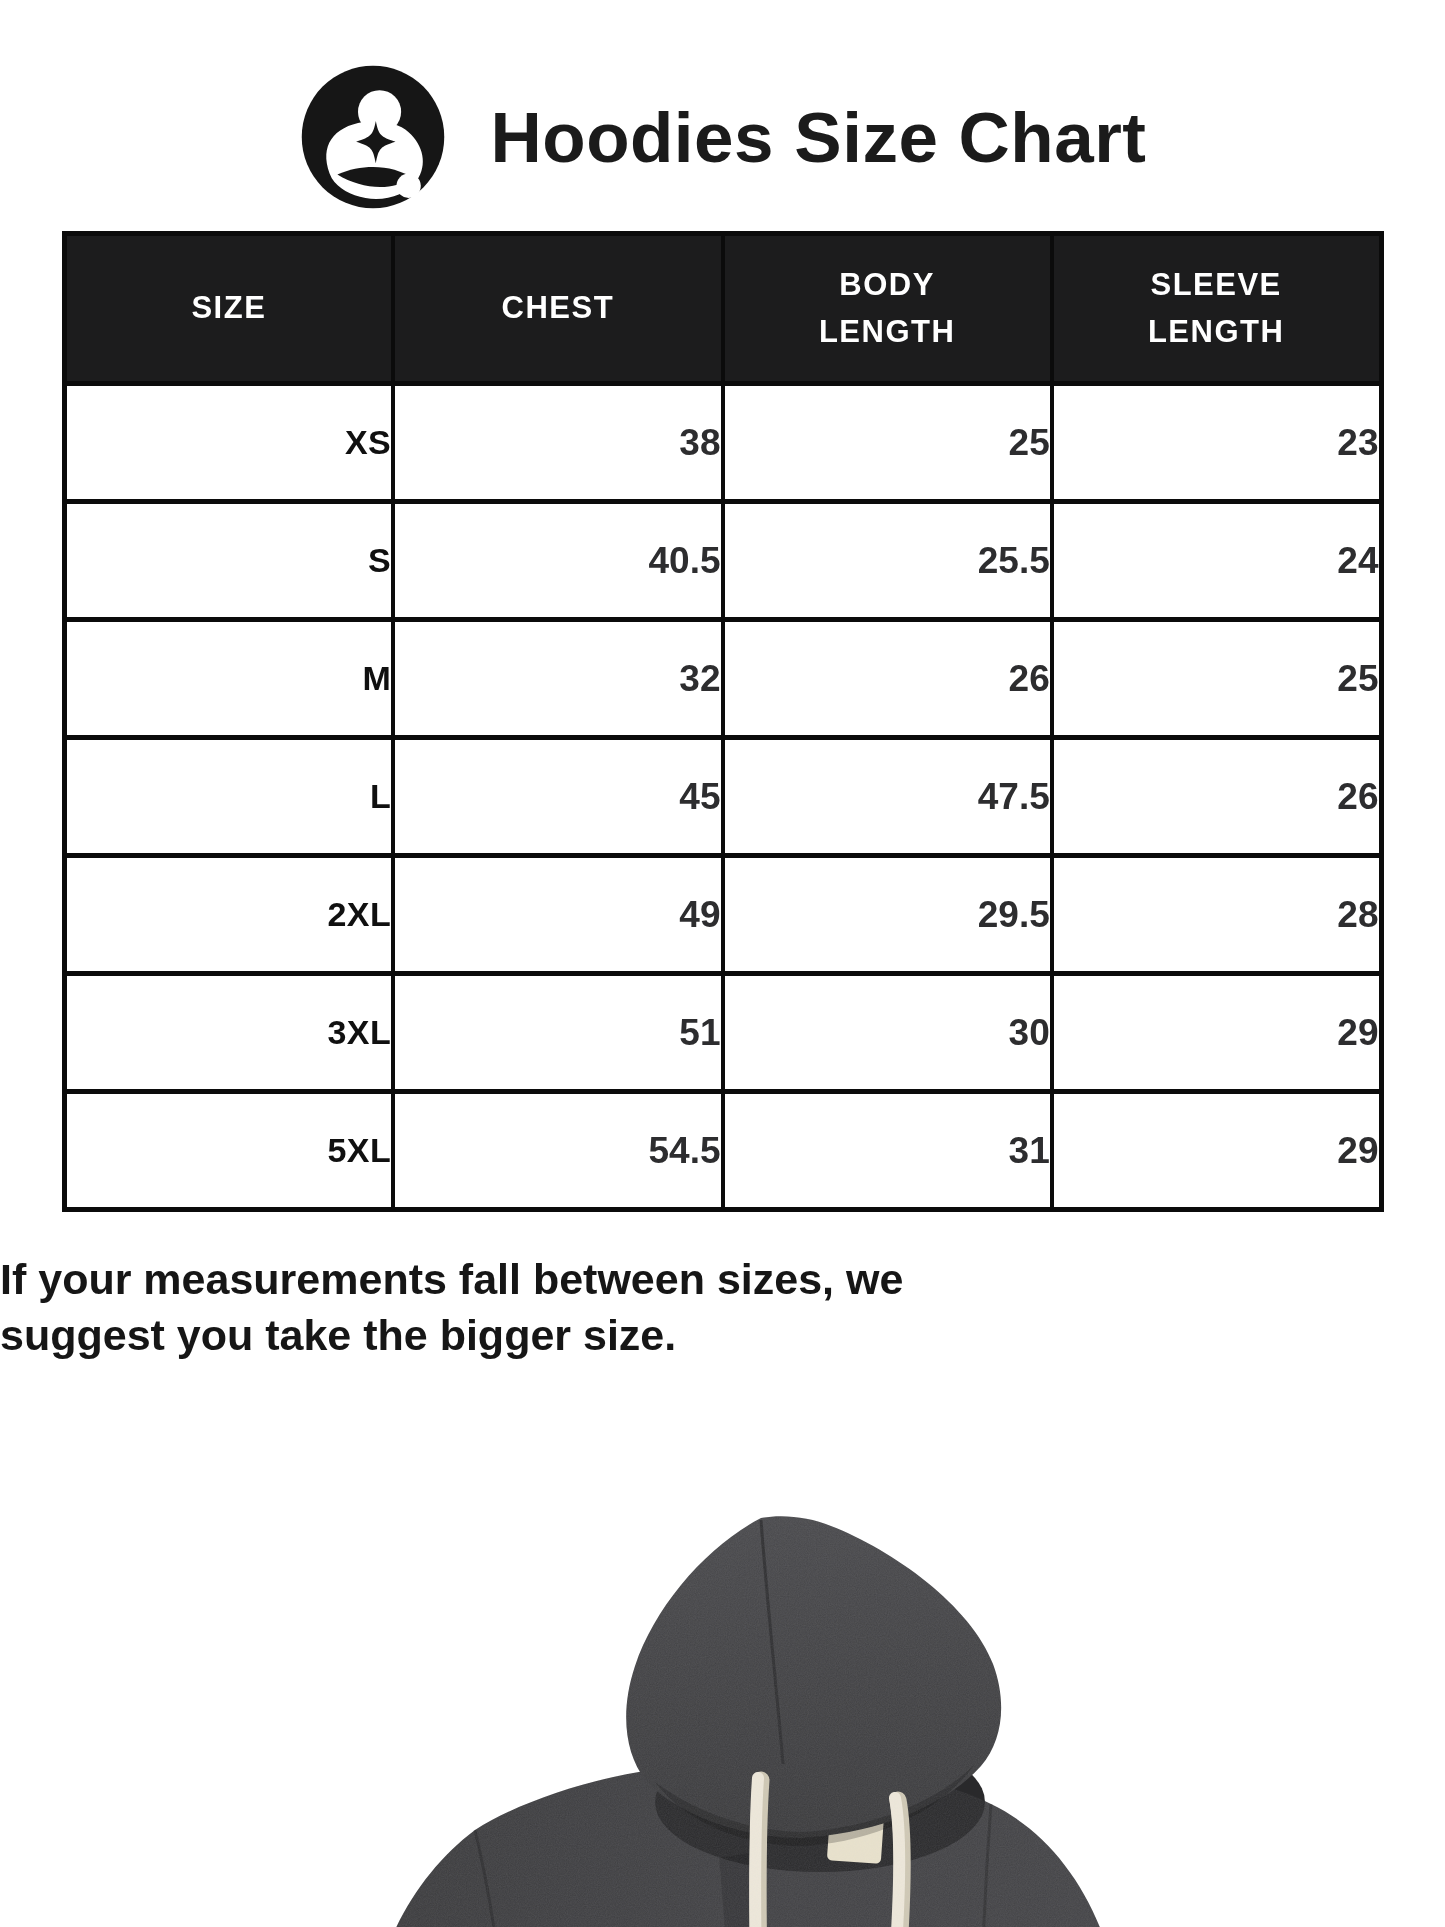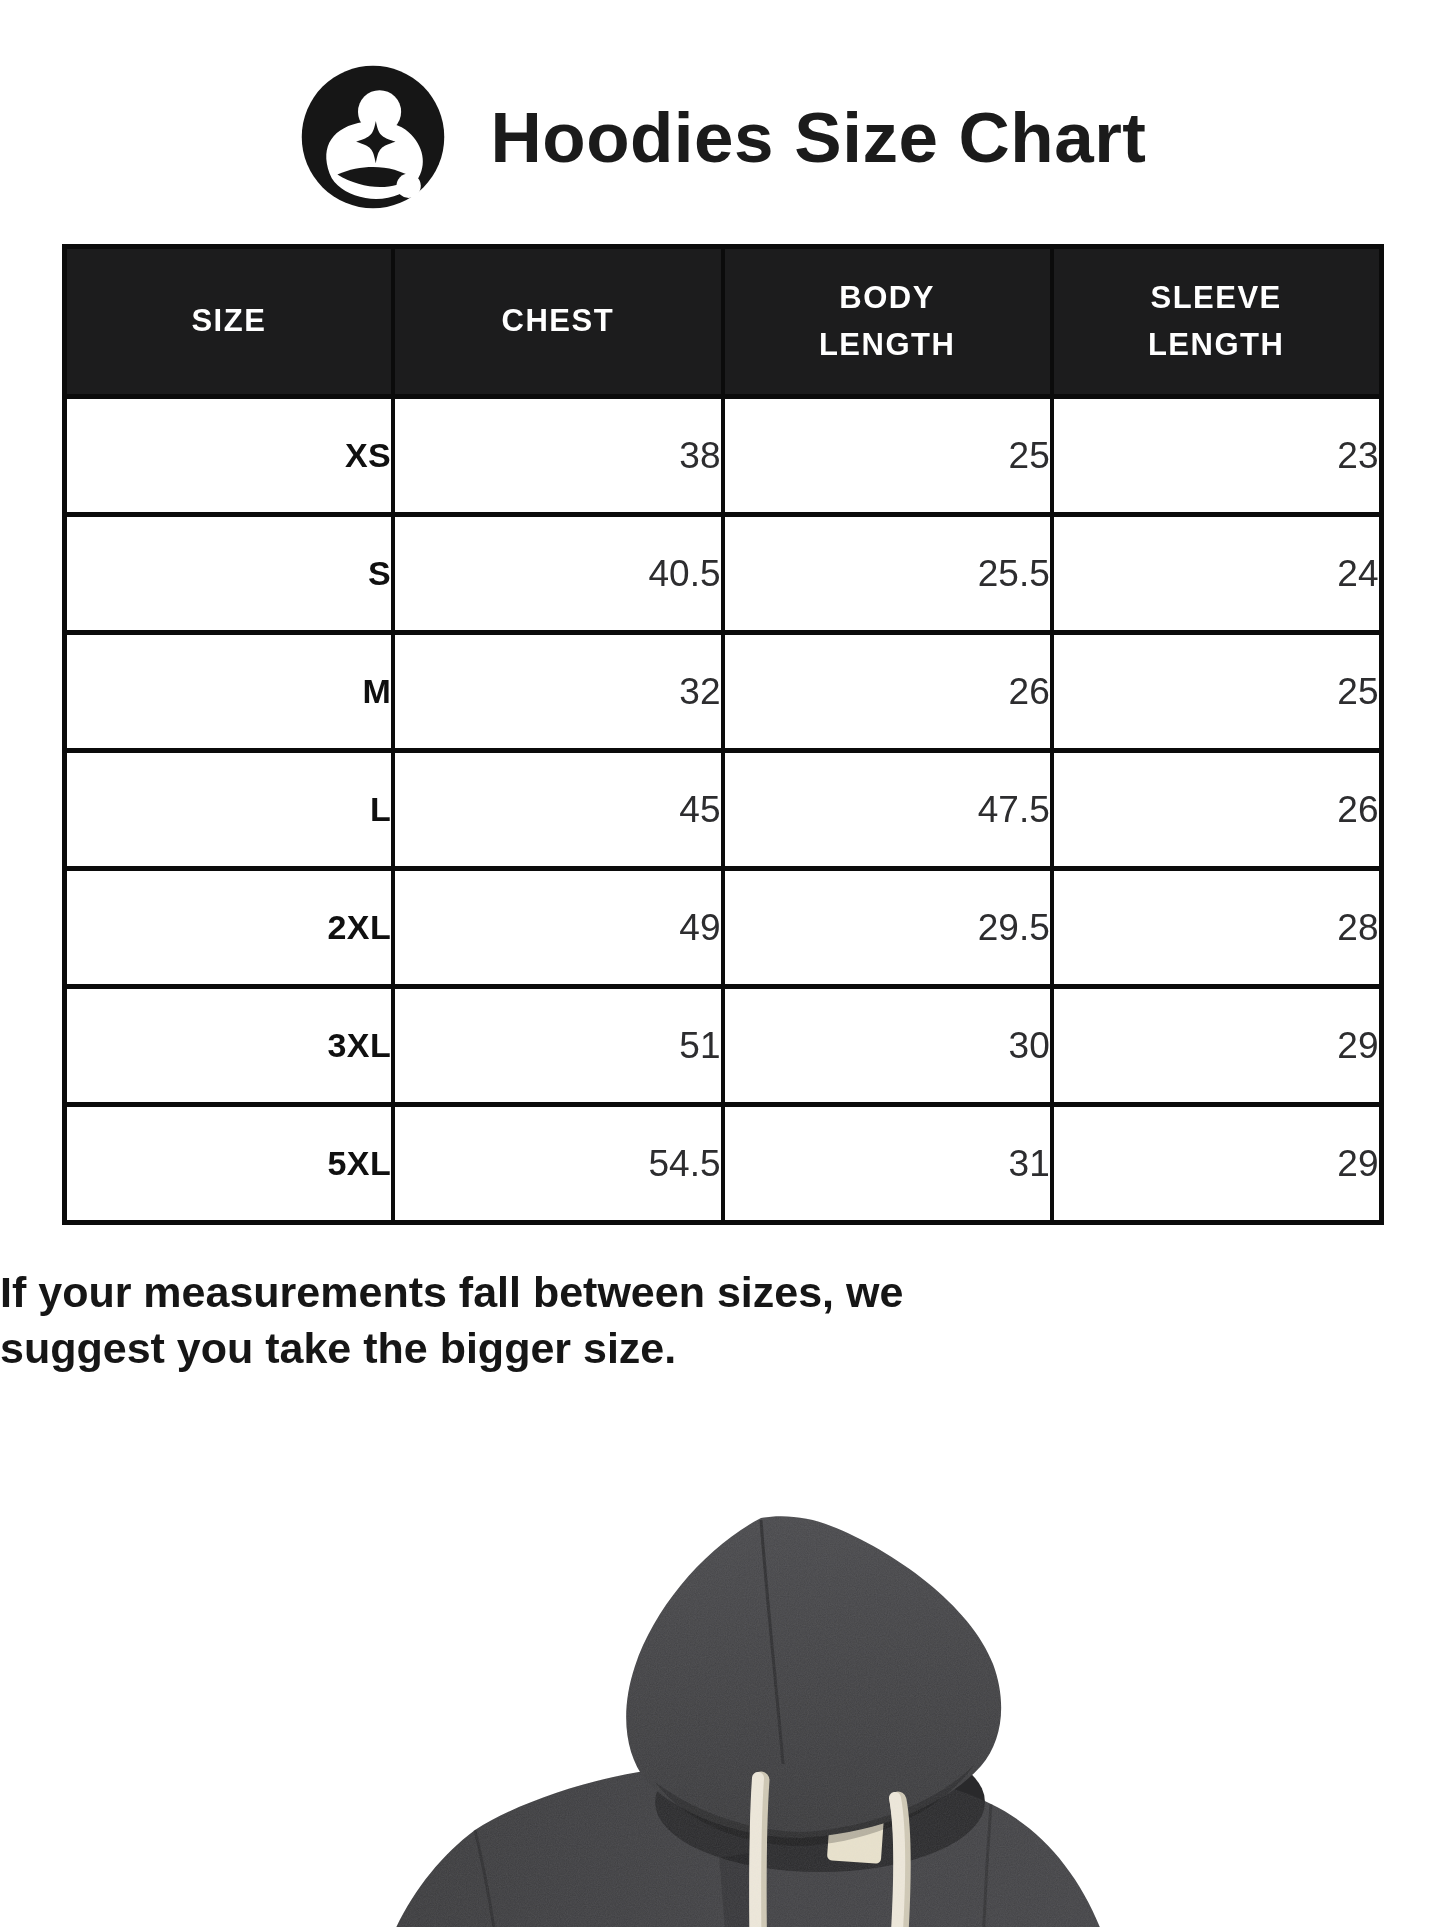--- a/index.html
+++ b/index.html
@@ -20,21 +20,21 @@
   }
   .logo { width: 150px; height: 150px; flex: 0 0 auto; }
   .title {
     font-size: 71px;
     font-weight: 800;
     letter-spacing: 0.5px;
     color: #1b1b1b;
   }
   table.size-table {
     width: 1322px;
-    margin: 32px auto 0 auto;
+    margin: 19px auto 0 auto;
     border-collapse: collapse;
     border: 5px solid #0b0b0b;
     table-layout: fixed;
   }
   .size-table th {
     background: #1c1c1d;
     color: #ffffff;
     font-size: 31px;
     font-weight: 700;
     letter-spacing: 1.5px;
@@ -55,21 +55,21 @@
     background: #ffffff;
   }
   .size-table td.size-col {
     font-weight: 700;
     font-size: 34px;
     color: #101010;
     letter-spacing: 0.5px;
   }
   .size-table td.val {
     font-size: 37px;
-    font-weight: 400;
+    font-weight: 700;
     color: #2d2d2f;
     transform: none;
   }
   .note {
     margin-top: 40px;
     font-size: 43px;
     font-weight: 800;
     line-height: 1.3;
     color: #161616;
   }

